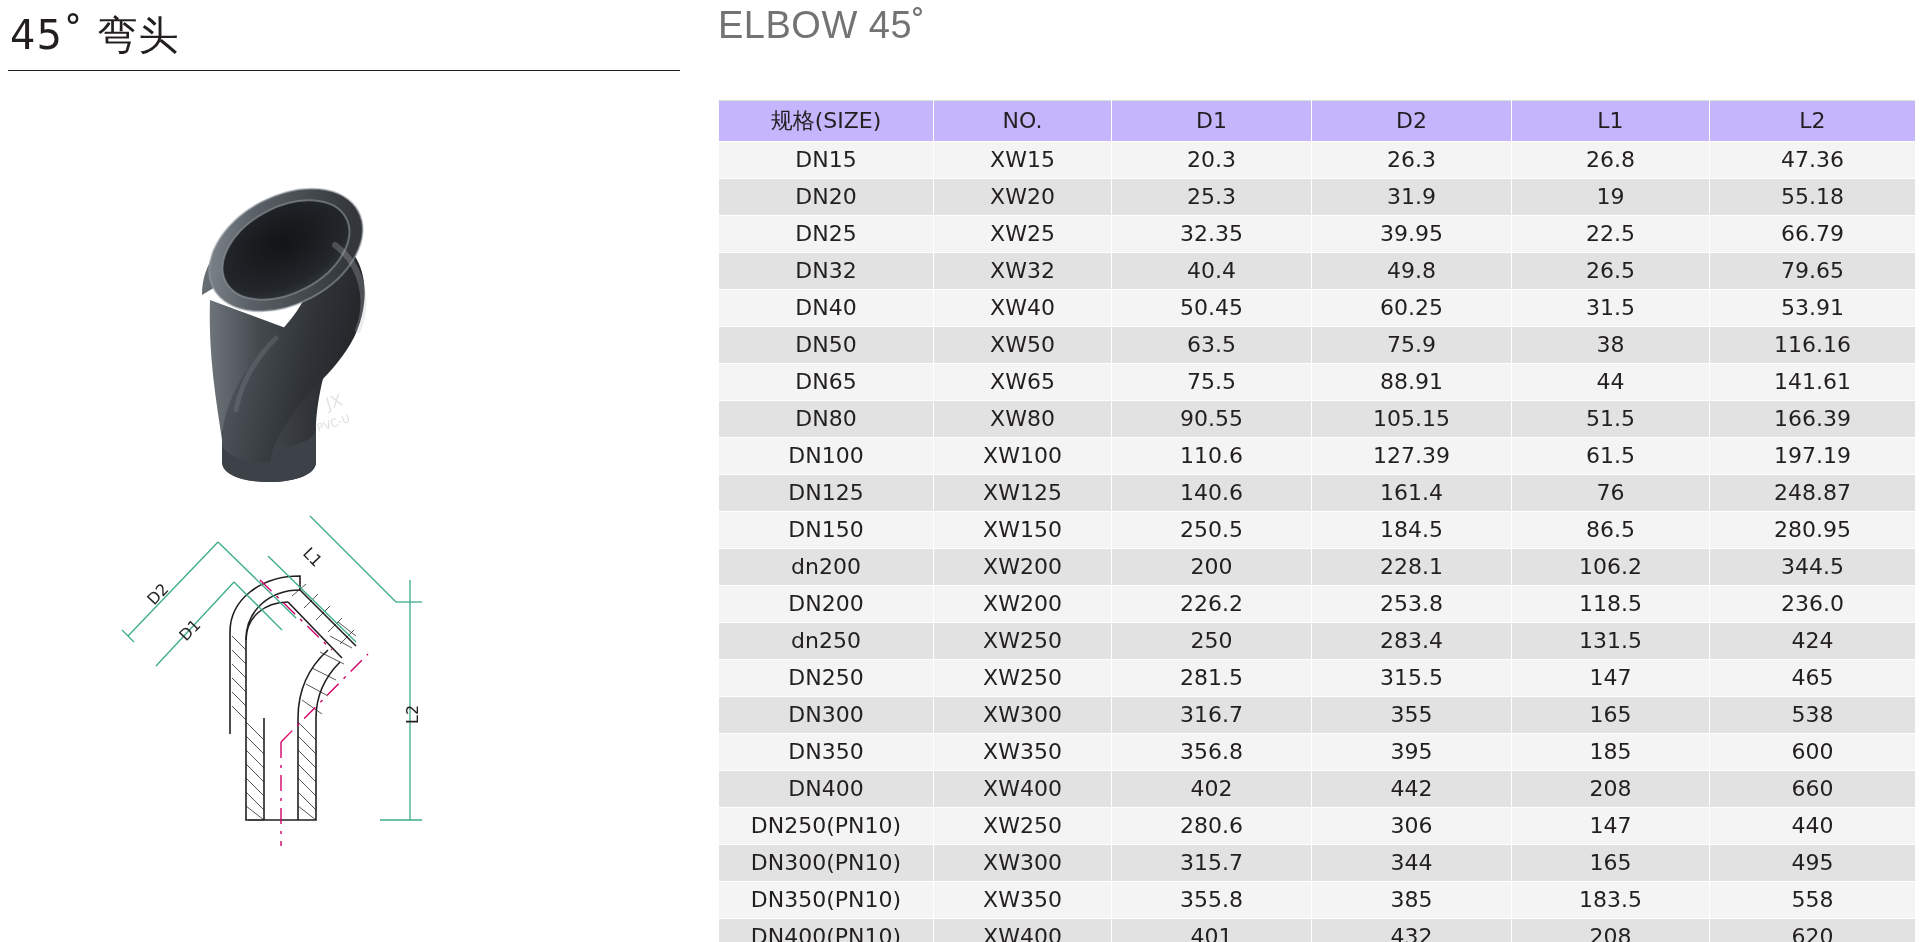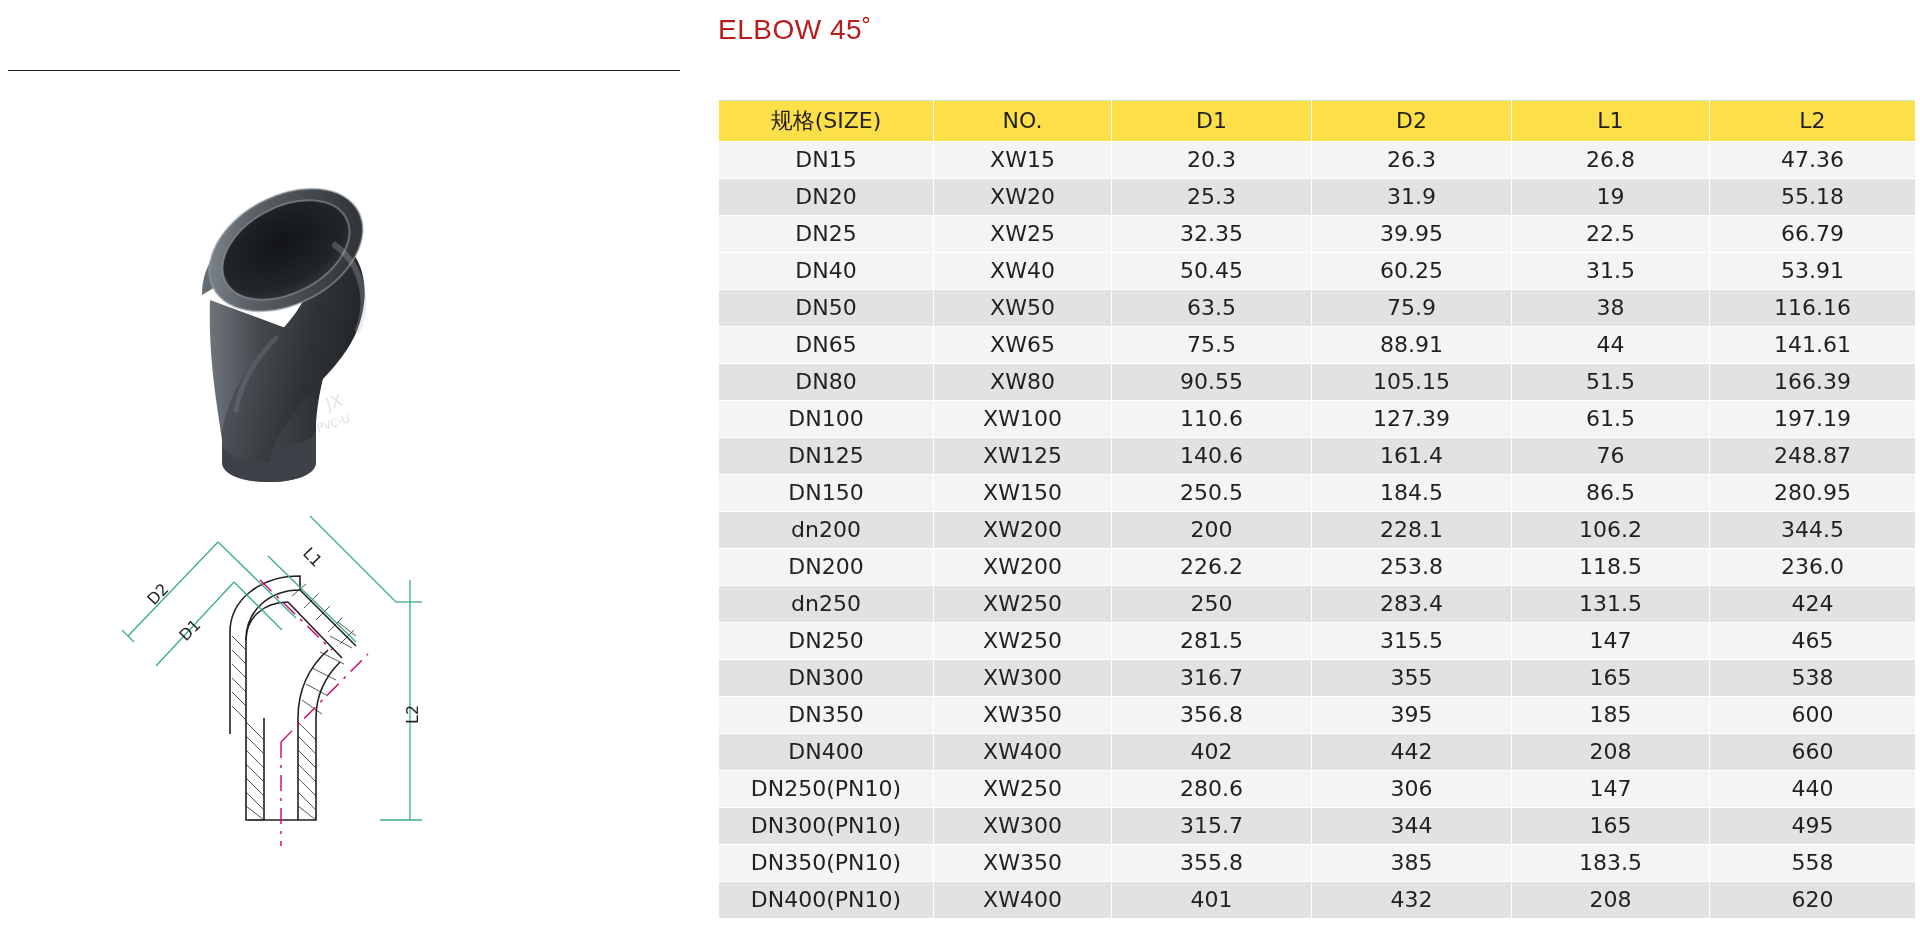--- a/index.html
+++ b/index.html
@@ -67,23 +67,23 @@
   .right-col {
     position: absolute;
     left: 710px;
     top: 0;
     width: 1210px;
     height: 942px;
   }
   .en-title {
     position: absolute;
     left: 8px;
-    top: 14px;
-    font-size: 28px;
-    color: #b91c1c;
+    top: 4px;
+    font-size: 38px;
+    color: #737373;
     letter-spacing: 0.5px;
     font-family: "Liberation Sans", sans-serif;
     white-space: nowrap;
   }
 
   table.spec {
     position: absolute;
     left: 8px;
     top: 100px;
     width: 1197px;
@@ -95,39 +95,40 @@
     text-align: center;
     font-size: 22px;
     color: #231f20;
     height: 36px;
     line-height: 36px;
     padding: 0;
     font-family: "DejaVu Sans", sans-serif;
     font-weight: normal;
   }
   table.spec th {
-    background: #fde047;
+    background: #c4b5fd;
     height: 40px;
     line-height: 40px;
     border-top: 1px solid #cfe5d8;
   }
   table.spec tr.odd td { background: #f4f4f4; }
   table.spec tr.even td { background: #e2e2e2; }
   table.spec col.c0 { width: 215px; }
   table.spec col.c1 { width: 178px; }
   table.spec col.c2 { width: 200px; }
   table.spec col.c3 { width: 200px; }
   table.spec col.c4 { width: 198px; }
   table.spec col.c5 { width: 206px; }
 </style>
 </head>
 <body>
 
 <div class="left-col">
 
+  <div class="cn-title">45˚ 弯头</div>
   <div class="cn-rule"></div>
 
   <div class="photo">
     <svg width="400" height="380" viewBox="0 0 400 380" xmlns="http://www.w3.org/2000/svg">
       <defs>
         <linearGradient id="bodyGrad" x1="0" y1="0" x2="1" y2="0.3">
           <stop offset="0%" stop-color="#6e767c"></stop>
           <stop offset="35%" stop-color="#4c5258"></stop>
           <stop offset="75%" stop-color="#2f3337"></stop>
           <stop offset="100%" stop-color="#24272a"></stop>
@@ -275,20 +276,28 @@
           <td>55.18</td>
         </tr>
         <tr class="odd">
           <td>DN25</td>
           <td>XW25</td>
           <td>32.35</td>
           <td>39.95</td>
           <td>22.5</td>
           <td>66.79</td>
         </tr>
+        <tr class="even">
+          <td>DN32</td>
+          <td>XW32</td>
+          <td>40.4</td>
+          <td>49.8</td>
+          <td>26.5</td>
+          <td>79.65</td>
+        </tr>
         <tr class="odd">
           <td>DN40</td>
           <td>XW40</td>
           <td>50.45</td>
           <td>60.25</td>
           <td>31.5</td>
           <td>53.91</td>
         </tr>
         <tr class="even">
           <td>DN50</td>

